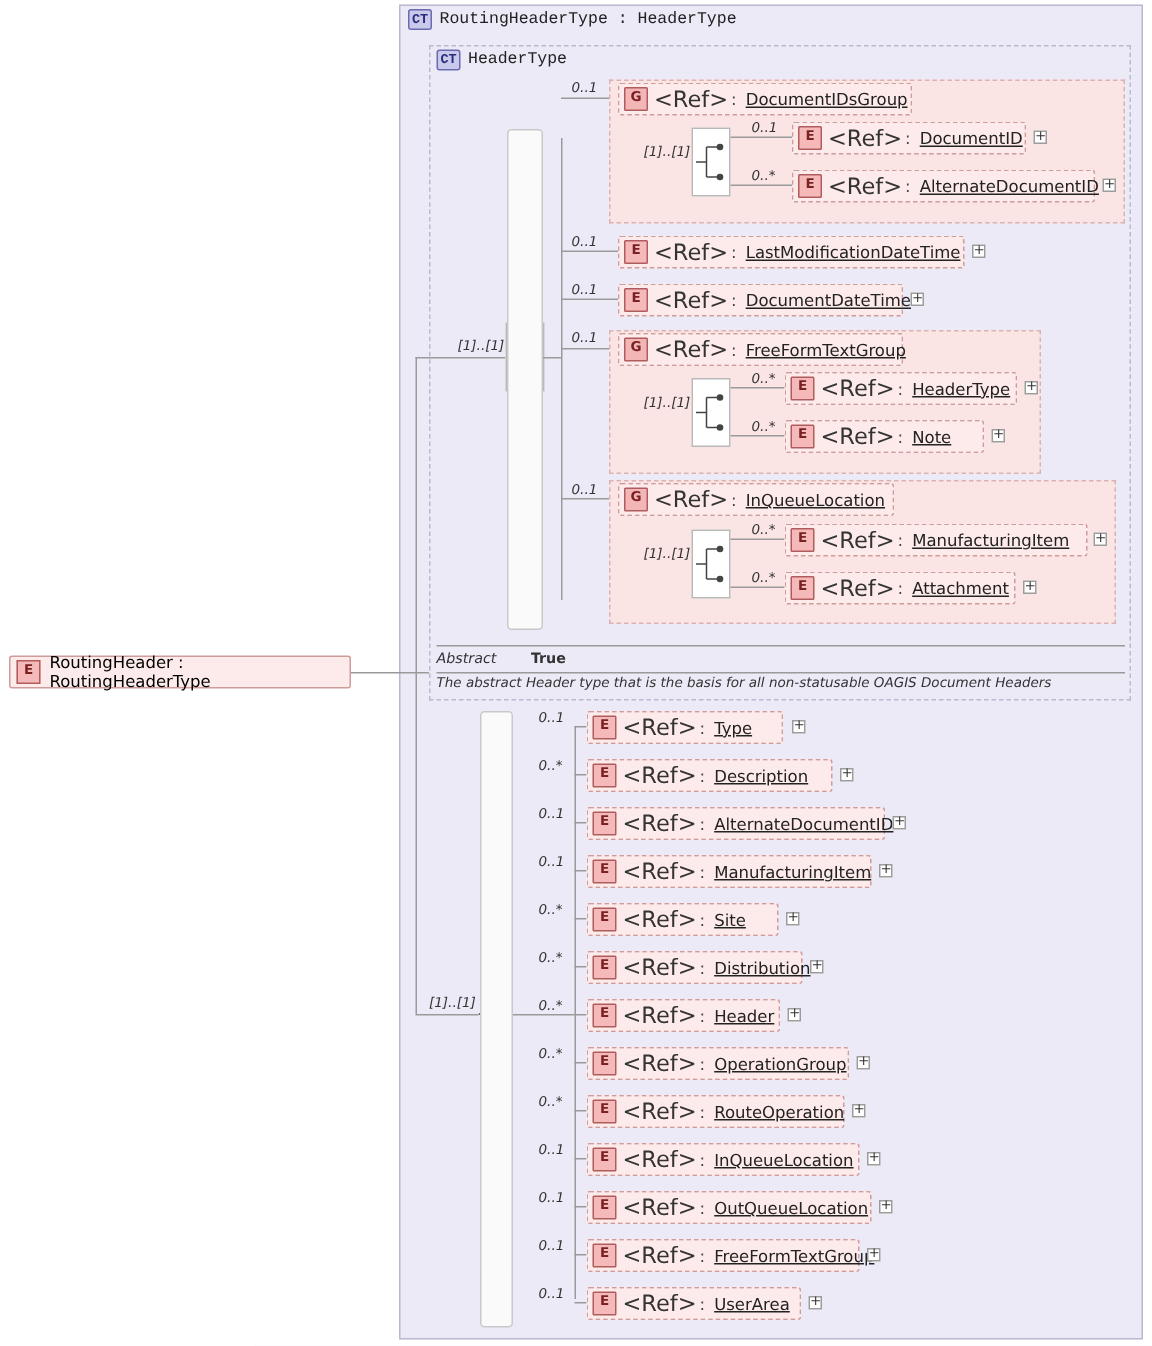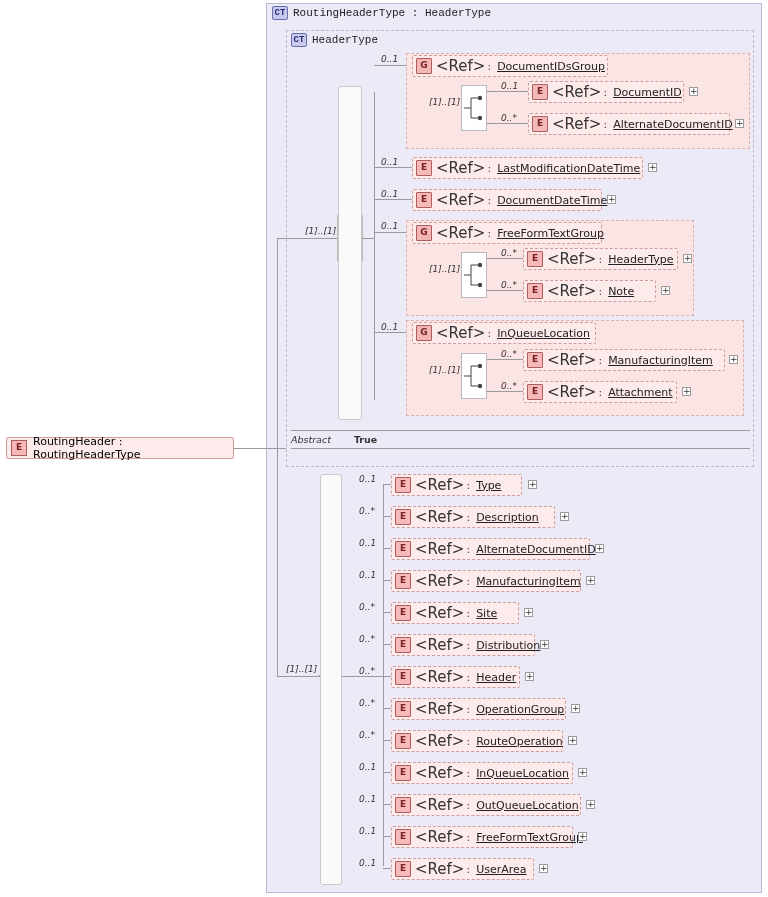--- a/index.html
+++ b/index.html
@@ -71,20 +71,21 @@
     <span class="ctbadge">CT</span>
     <span>HeaderType</span>
   </div>
 
   <div class="ln lh" style="left:291px;top:430px;width:459px;"></div>
   <div class="absrow" style="left:291px;top:434px;">
     <span class="k">Abstract</span>
     <span style="margin-left:20px;font-weight:bold;">True</span>
   </div>
   <div class="ln lh" style="left:291px;top:448px;width:459px;"></div>
+  <div class="absdesc" style="left:291px;top:451px;">The abstract Header type that is the basis for all non-statusable OAGIS Document Headers</div>
 
   <div class="rootnode" style="left:6px;top:437px;width:228px;">
     <span class="badge" style="width:14px;height:14px;min-width:14px;margin:0 6px 0 4px;border:1px solid #b05c5c;background:#f6b9b9;color:#7a2222;font-size:9px;line-height:13px;text-align:center;font-weight:bold;">E</span>
     <span>RoutingHeader : RoutingHeaderType</span>
   </div>
 
   <div class="ln lh" style="left:234px;top:448px;width:52px;"></div>
   <div class="ln lv" style="left:277px;top:238px;height:210px;"></div>
   <div class="ln lv" style="left:277px;top:448px;height:228px;"></div>
   <div class="ln lh" style="left:277px;top:238px;width:60px;"></div>

